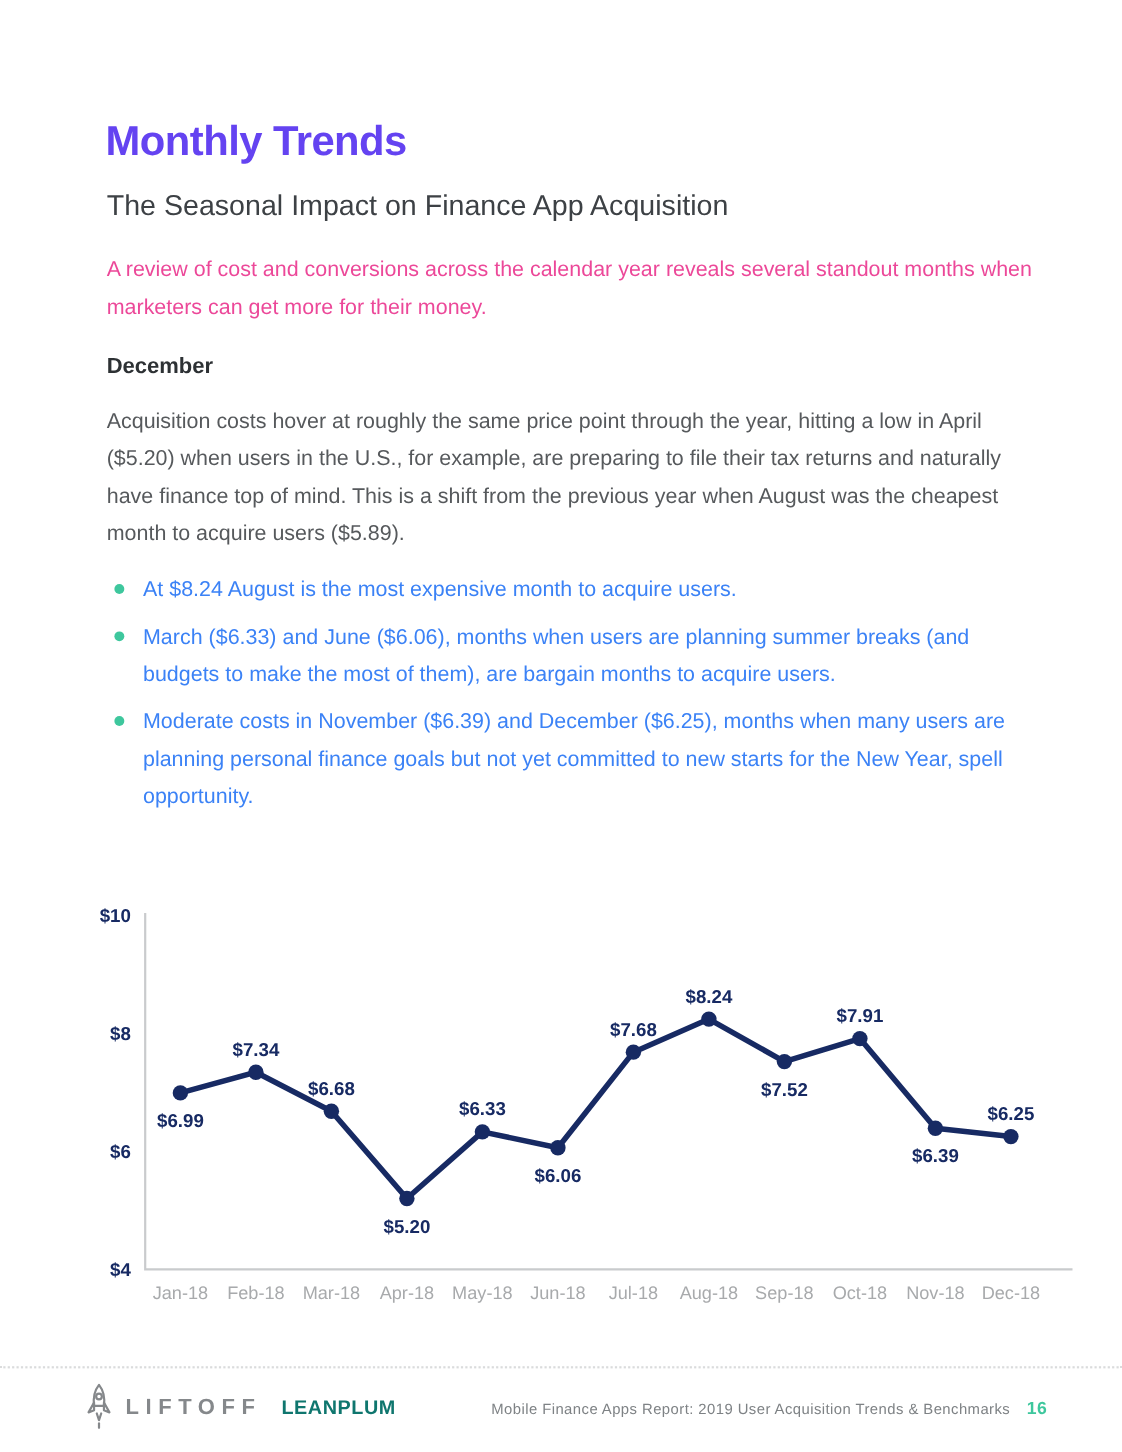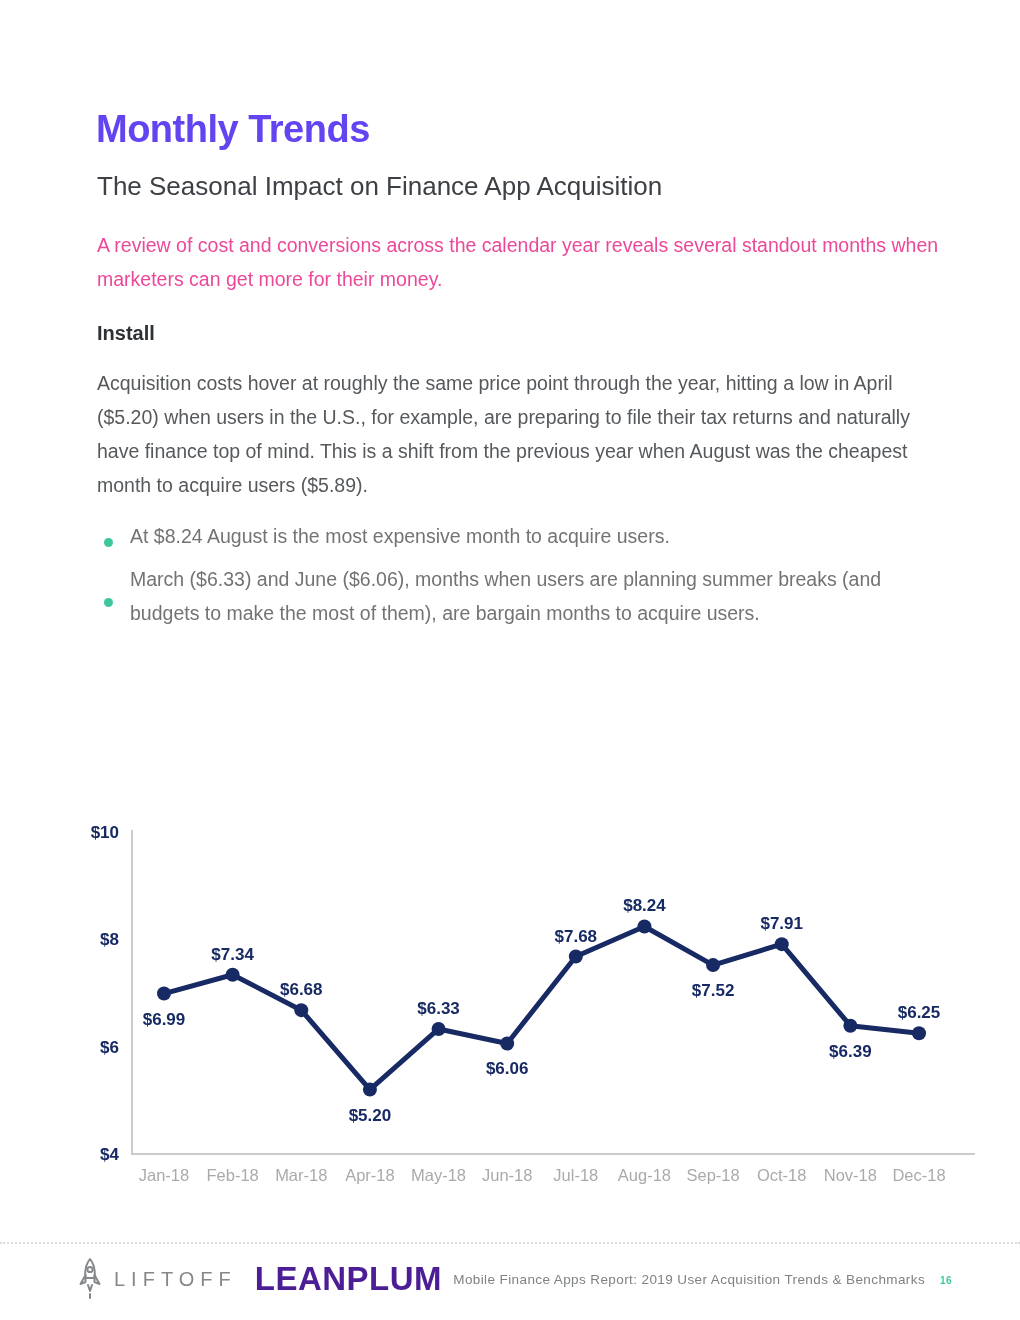--- a/index.html
+++ b/index.html
@@ -6,56 +6,60 @@
   html,body { width:1020px; height:1320px; background:#ffffff; font-family:"Liberation Sans", sans-serif; }
   .page { position:relative; width:1020px; height:1320px; background:#fff; overflow:hidden; }
 
   .title { position:absolute; left:96px; top:108px; font-size:38px; font-weight:bold; letter-spacing:-0.5px; color:#6443f1; }
   .subtitle { position:absolute; left:97px; top:171px; font-size:26px; font-weight:400; color:#3d4145; }
   .intro { position:absolute; left:97px; top:228px; width:845px; font-size:19.5px; line-height:34px; color:#ec4899; }
   .section-heading { position:absolute; left:97px; top:322px; font-size:20px; font-weight:bold; color:#2d3134; }
   .section-body { position:absolute; left:97px; top:366px; width:848px; font-size:19.5px; line-height:34px; color:#56595c; }
 
   .bullets { position:absolute; left:104px; top:519px; width:836px; list-style:none; }
-  .bullets li { display:flex; gap:17px; font-size:19.5px; line-height:34px; color:#737373;align-items:center; }
+  .bullets li { display:flex; gap:17px; font-size:19.5px; line-height:34px; color:#3b82f6; }
   .bullets li + li { margin-top:9px; }
   .dot { flex:none; width:9px; height:9px; border-radius:50%; background:#3ec79d; margin-top:12px; }
 
   .chart-caption { position:absolute; left:97px; top:770px; font-size:17px; color:#54585b; letter-spacing:0.3px; }
   .chart-svg { position:absolute; left:0; top:790px; }
 
   .footer-divider { position:absolute; left:0; top:1242px; width:1020px; border-top:2px dotted #dadbdc; }
 
   .footer-left { position:absolute; left:76px; top:1256px; display:flex; align-items:center; }
   .rocket { width:28px; height:46px; }
-  .brand-liftoff { font-size:20px; font-weight:normal; letter-spacing:6px; color:#85888b; margin-left:10px; }
-  .brand-leanplum { font-size:33px; font-weight:600; letter-spacing:0.5px; color:#4c1d95; margin-left:18px; }
+  .brand-liftoff { font-size:20px; font-weight:bold; letter-spacing:6px; color:#85888b; margin-left:10px; }
+  .brand-leanplum { font-size:18px; font-weight:600; letter-spacing:0.5px; color:#0f766e; margin-left:18px; }
 
   .footer-right { position:absolute; right:68px; top:1272px; font-size:13.5px; color:#7e8285; letter-spacing:0.4px; display:flex; align-items:baseline;margin-left:10px; }
-  .page-number { color:#3ec79d; font-weight:bold; font-size:10px; margin-left:15px; }
+  .page-number { color:#3ec79d; font-weight:bold; font-size:16px; margin-left:15px; }
 </style>
 </head>
 <body>
 
 <div class="page">
 
   <h1 class="title">Monthly Trends</h1>
   <h2 class="subtitle">The Seasonal Impact on Finance App Acquisition</h2>
   <p class="intro">A review of cost and conversions across the calendar year reveals several standout months when marketers can get more for their money.</p>
-  <h3 class="section-heading">Install</h3>
+  <h3 class="section-heading">December</h3>
   <p class="section-body">Acquisition costs hover at roughly the same price point through the year, hitting a low in April ($5.20) when users in the U.S., for example, are preparing to file their tax returns and naturally have finance top of mind. This is a shift from the previous year when August was the cheapest month to acquire users ($5.89).</p>
 
   <ul class="bullets">
     <li>
       <span class="dot"></span>
       <span>At $8.24 August is the most expensive month to acquire users.</span>
     </li>
     <li>
       <span class="dot"></span>
       <span>March ($6.33) and June ($6.06), months when users are planning summer breaks (and budgets to make the most of them), are bargain months to acquire users.</span>
+    </li>
+    <li>
+      <span class="dot"></span>
+      <span>Moderate costs in November ($6.39) and December ($6.25), months when many users are planning personal finance goals but not yet committed to new starts for the New Year, spell opportunity.</span>
     </li>
   </ul>
 
 
   <svg class="chart-svg" width="1020" height="430" viewBox="0 0 1020 430" xmlns="http://www.w3.org/2000/svg">
       <path d="M 132 40 V 364 H 975" fill="none" stroke="#c9cbcd" stroke-width="2"></path>
       <text x="119" y="48" text-anchor="end" font-size="17" font-weight="bold" fill="#172a63">$10</text>
       <text x="119" y="155.33333333333334" text-anchor="end" font-size="17" font-weight="bold" fill="#172a63">$8</text>
       <text x="119" y="262.6666666666667" text-anchor="end" font-size="17" font-weight="bold" fill="#172a63">$6</text>
       <text x="119" y="370" text-anchor="end" font-size="17" font-weight="bold" fill="#172a63">$4</text>

